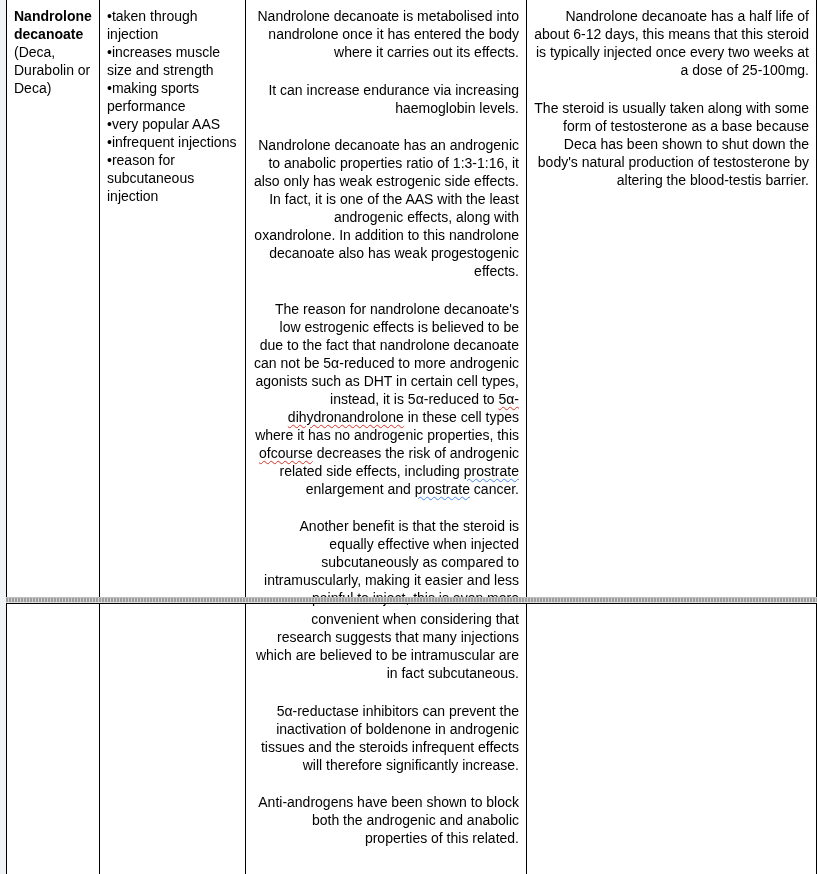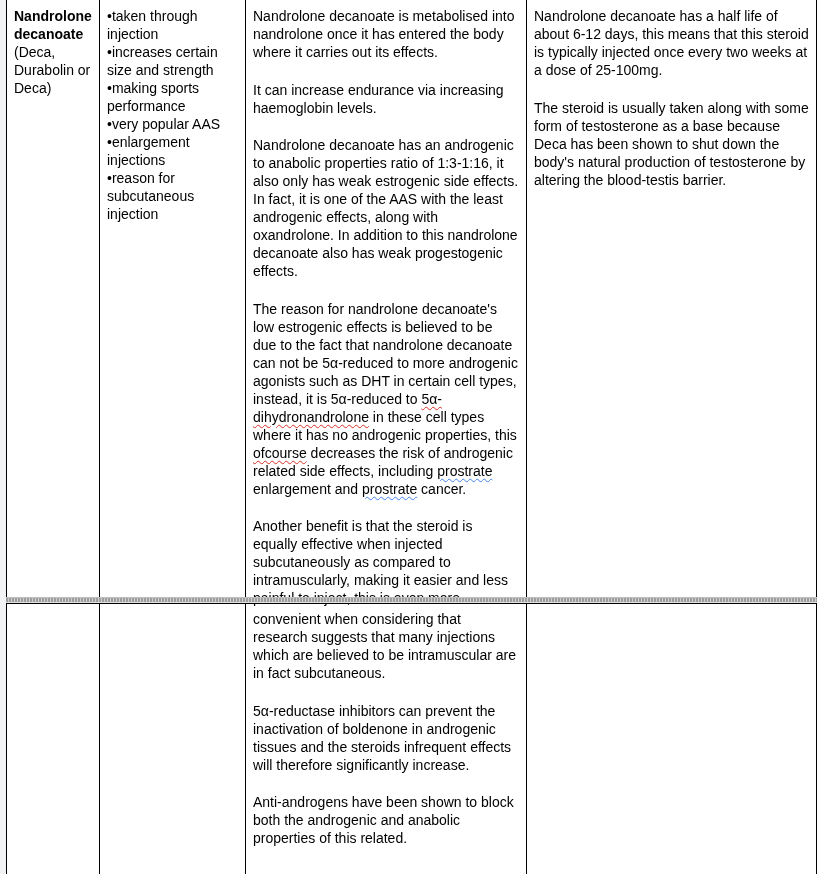--- a/index.html
+++ b/index.html
@@ -22,21 +22,21 @@
   }
   .p1 table.doc td { border-top: none; border-bottom: none; }
   .p2 table.doc td { border-top: 1px solid #000; border-bottom: none; padding-top: 6px; }
   col.c1 { width: 93px; }
   col.c2 { width: 146px; }
   col.c3 { width: 281px; }
   col.c4 { width: 290px; }
   td.name-cell { padding-left: 7px; }
   .drug-name { font-weight: bold; word-break: break-all; }
   .bullet { display: block; }
-  td.center { text-align: left; }
+  td.center { text-align: right; }
   .para { margin: 0 0 19.6px 0; }
   .spell-red { text-decoration: underline wavy #d93025; text-decoration-thickness: 1px; text-underline-offset: 2px; }
   .spell-blue { text-decoration: underline wavy #4285f4; text-decoration-thickness: 1px; text-underline-offset: 2px; }
   .page-break {
     position: absolute; left: 6px; top: 597px; width: 811px; height: 6px;
     background: repeating-linear-gradient(90deg, #9e9e9e 0 2px, #cfcfcf 2px 3px);
     border-top: 1px solid #bdbdbd; border-bottom: 1px solid #e0e0e0; box-sizing: border-box;
   }
 </style>
 </head>
@@ -53,24 +53,24 @@
         <col class="c4">
       </colgroup>
     <tbody>
         <tr>
       <td class="name-cell">
         <span class="drug-name">Nandrolone decanoate</span>
         <span>(Deca, Durabolin or Deca)</span>
       </td>
       <td>
         <span class="bullet">•taken through injection</span>
-        <span class="bullet">•increases certain size and strength</span>
+        <span class="bullet">•increases muscle size and strength</span>
         <span class="bullet">•making sports performance</span>
         <span class="bullet">•very popular AAS</span>
-        <span class="bullet">•enlargement injections</span>
+        <span class="bullet">•infrequent injections</span>
         <span class="bullet">•reason for subcutaneous injection</span>
       </td>
       <td class="center">
         <p class="para">Nandrolone decanoate is metabolised into nandrolone once it has entered the body where it carries out its effects.</p>
         <p class="para">It can increase endurance via increasing haemoglobin levels.</p>
         <p class="para">Nandrolone decanoate has an androgenic to anabolic properties ratio of 1:3-1:16, it also only has weak estrogenic side effects. In fact, it is one of the AAS with the least androgenic effects, along with oxandrolone. In addition to this nandrolone decanoate also has weak progestogenic effects.</p>
         <p class="para"><span>The reason for nandrolone decanoate's low estrogenic effects is believed to be due to the fact that nandrolone decanoate can not be 5α-reduced to more androgenic agonists such as DHT in certain cell types, instead, it is 5α-reduced to </span><span class="spell-red">5α-dihydronandrolone</span><span> in these cell types where it has no androgenic properties, this </span><span class="spell-red">ofcourse</span><span> decreases the risk of androgenic related side effects, including </span><span class="spell-blue">prostrate</span><span> enlargement and </span><span class="spell-blue">prostrate</span><span> cancer.</span></p>
         <p class="para" style="margin-bottom:16px">Another benefit is that the steroid is equally effective when injected subcutaneously as compared to intramuscularly, making it easier and less painful to inject, this is even more</p>
       </td>
       <td class="center">

